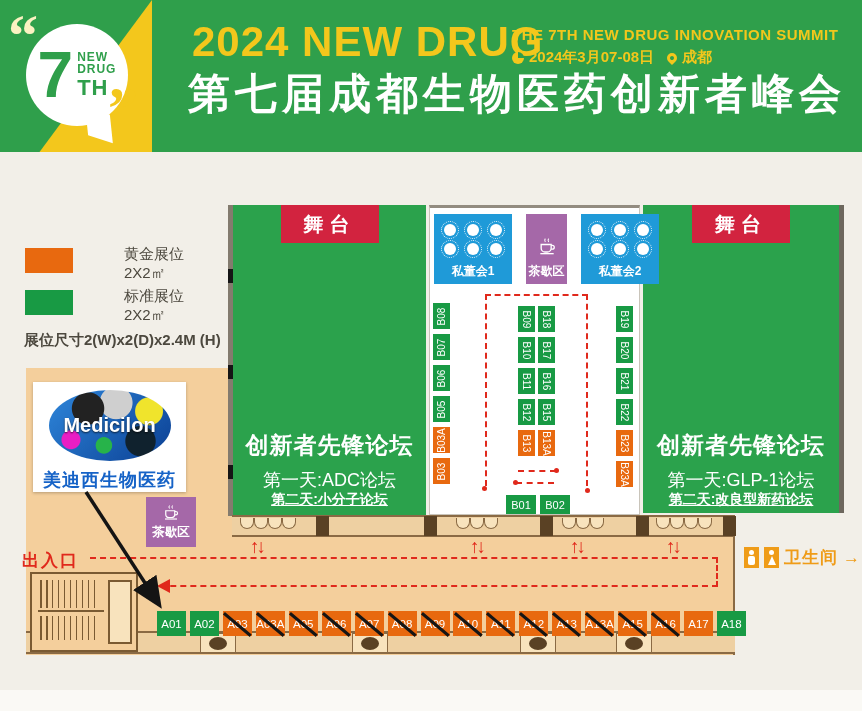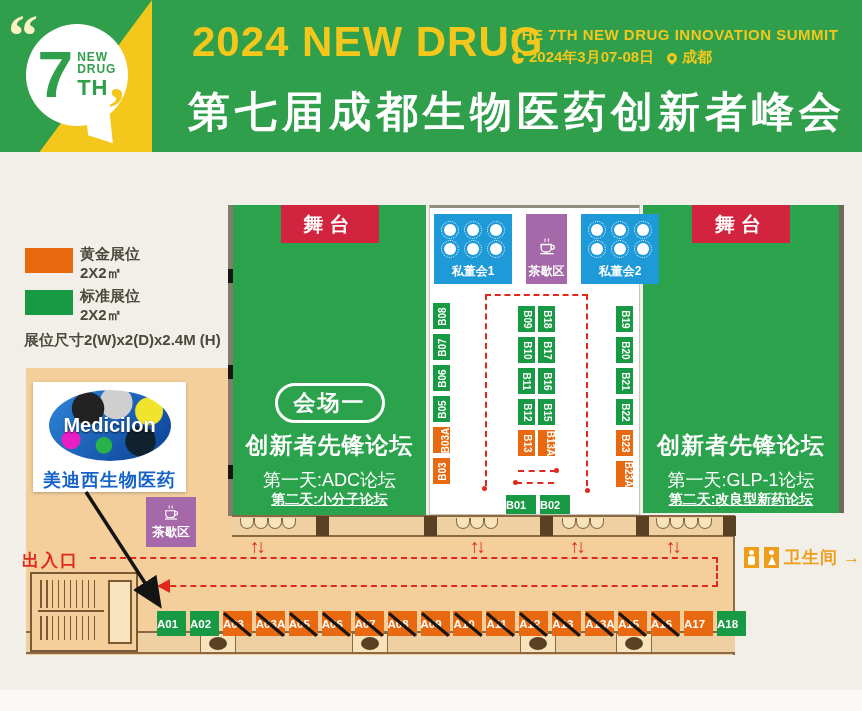--- a/index.html
+++ b/index.html
@@ -24,27 +24,27 @@
   .stack .w3 { font-size:22px; }
   .title-en { position:absolute; left:192px; top:18px; font-size:42px; font-weight:800; color:#f3c71c; letter-spacing:1px; white-space:nowrap; }
   .sub-block { position:absolute; left:512px; top:26px; color:#f3c71c; }
   .sub-en { font-size:15px; font-weight:bold; letter-spacing:.5px; white-space:nowrap; }
   .sub-meta { margin-top:5px; font-size:15px; font-weight:bold; display:flex; align-items:center; gap:5px; white-space:nowrap; }
   .clock-icon { display:inline-block; width:12px; height:12px; border-radius:50%;
     background:conic-gradient(#2f9f4b 0 95deg, #f3c71c 95deg 360deg); }
   .pin-icon { display:inline-block; width:10px; height:10px; background:#f3c71c; border-radius:50% 50% 50% 0;
     transform:rotate(-45deg); margin-left:8px; position:relative; }
   .pin-icon::after { content:""; position:absolute; left:3px; top:3px; width:4px; height:4px; border-radius:50%; background:#2f9f4b; }
-  .title-cn { position:absolute; left:188px; top:84px; font-size:42px; font-weight:800; color:#fff; letter-spacing:5px; white-space:nowrap; }
+  .title-cn { position:absolute; left:188px; top:66px; font-size:42px; font-weight:800; color:#fff; letter-spacing:5px; white-space:nowrap; }
 
   
   .swatch { position:absolute; width:48px; height:25px; }
   .swatch.gold { background:#e8690f; }
   .swatch.standard { background:#189a44; }
-  .legend-text { position:absolute; font-size:15px; color:#4c483e; line-height:1.25; font-weight:bold; }
+  .legend-text { position:absolute; font-size:15px; color:#4c483e; line-height:1.25; font-weight:normal;margin-left:44px; }
   .legend-note { position:absolute; left:24px; top:331px; font-size:15px; color:#4c483e; font-weight:bold; }
 
   
   .tan-left { position:absolute; left:26px; top:368px; width:206px; height:287px; background:#f4cf9c; }
   .tan-corridor { position:absolute; left:228px; top:515px; width:507px; height:140px; background:#f4cf9c; border-right:2px solid #8a6a44; }
   .wall-strip { position:absolute; left:232px; top:515px; width:503px; height:22px; background:#eed0a2;
     border-top:2px solid #8a6a44; border-bottom:2px solid #8a6a44; }
   .door-cluster { position:absolute; top:1px; display:flex; }
   .door-arc { width:14px; height:11px; border:1.5px solid #8a6a44; border-top:none; border-radius:0 0 14px 14px; background:#f8e3bd; }
   .pillar { position:absolute; top:-1px; width:13px; height:20px; background:#5a4124; }
@@ -74,21 +74,21 @@
     border:1px solid #c9c4ba; border-top:3px solid #938c80; }
   .tables-row { position:absolute; left:4px; top:6px; display:flex; gap:14px; }
   .blue-box { width:78px; height:70px; background:#1f9ad8; display:flex; flex-direction:column; align-items:center; justify-content:flex-end; padding-bottom:4px; }
   .purple-box { width:41px; height:70px; background:#a568a8; display:flex; flex-direction:column; align-items:center; justify-content:flex-end; padding-bottom:4px; }
   .dots { display:grid; grid-template-columns:repeat(3,1fr); gap:7px 11px; margin-bottom:8px; }
   .table-dot { width:12px; height:12px; background:#fff; border-radius:50%; outline:1.5px dotted rgba(255,255,255,.95); outline-offset:2.5px; }
   .box-label { color:#fff; font-size:12px; font-weight:bold; white-space:nowrap; }
   .cup { margin-bottom:6px; }
 
   
-  .booth { position:relative; display:flex; align-items:center; color:#fff; font-weight:bold; }
+  .booth { position:relative; display:flex; align-items:center; justify-content:center; color:#fff; font-weight:normal; }
   .booth.gold { background:#e8690f; }
   .booth.standard { background:#189a44; }
   .bcol { position:absolute; display:flex; flex-direction:column; gap:5px; }
   .bv { width:17px; height:26px; }
   .bv span { font-size:10px; white-space:nowrap; letter-spacing:0; }
   .col-ccw .bv span { transform:rotate(-90deg); }
   .col-cw .bv span { transform:rotate(90deg); }
   .island { position:absolute; left:88px; top:98px; display:flex; gap:3px; }
   .island .bcol { position:static; }
   .bfront { position:absolute; left:76px; top:287px; display:flex; gap:4px; }
@@ -196,21 +196,20 @@
   <div class="tan-corridor"></div>
   <div class="left-wall">
       <i style="top:64px"></i>
       <i style="top:160px"></i>
       <i style="top:260px"></i>
     </div>
   <div class="right-wall"></div>
 
   <div class="hall hall1">
     <div class="stage">舞台</div>
-    <div class="hall-pill">会场一</div>
     <div class="hall-forum">创新者先锋论坛</div>
     <div class="hall-day1">第一天:ADC论坛</div>
     <div class="hall-day2">第二天:小分子论坛</div>
   </div>
 
   <div class="hall hall2">
     <div class="stage">舞台</div>
     <div class="hall-forum">创新者先锋论坛</div>
     <div class="hall-day1">第一天:GLP-1论坛</div>
     <div class="hall-day2">第二天:改良型新药论坛</div>

